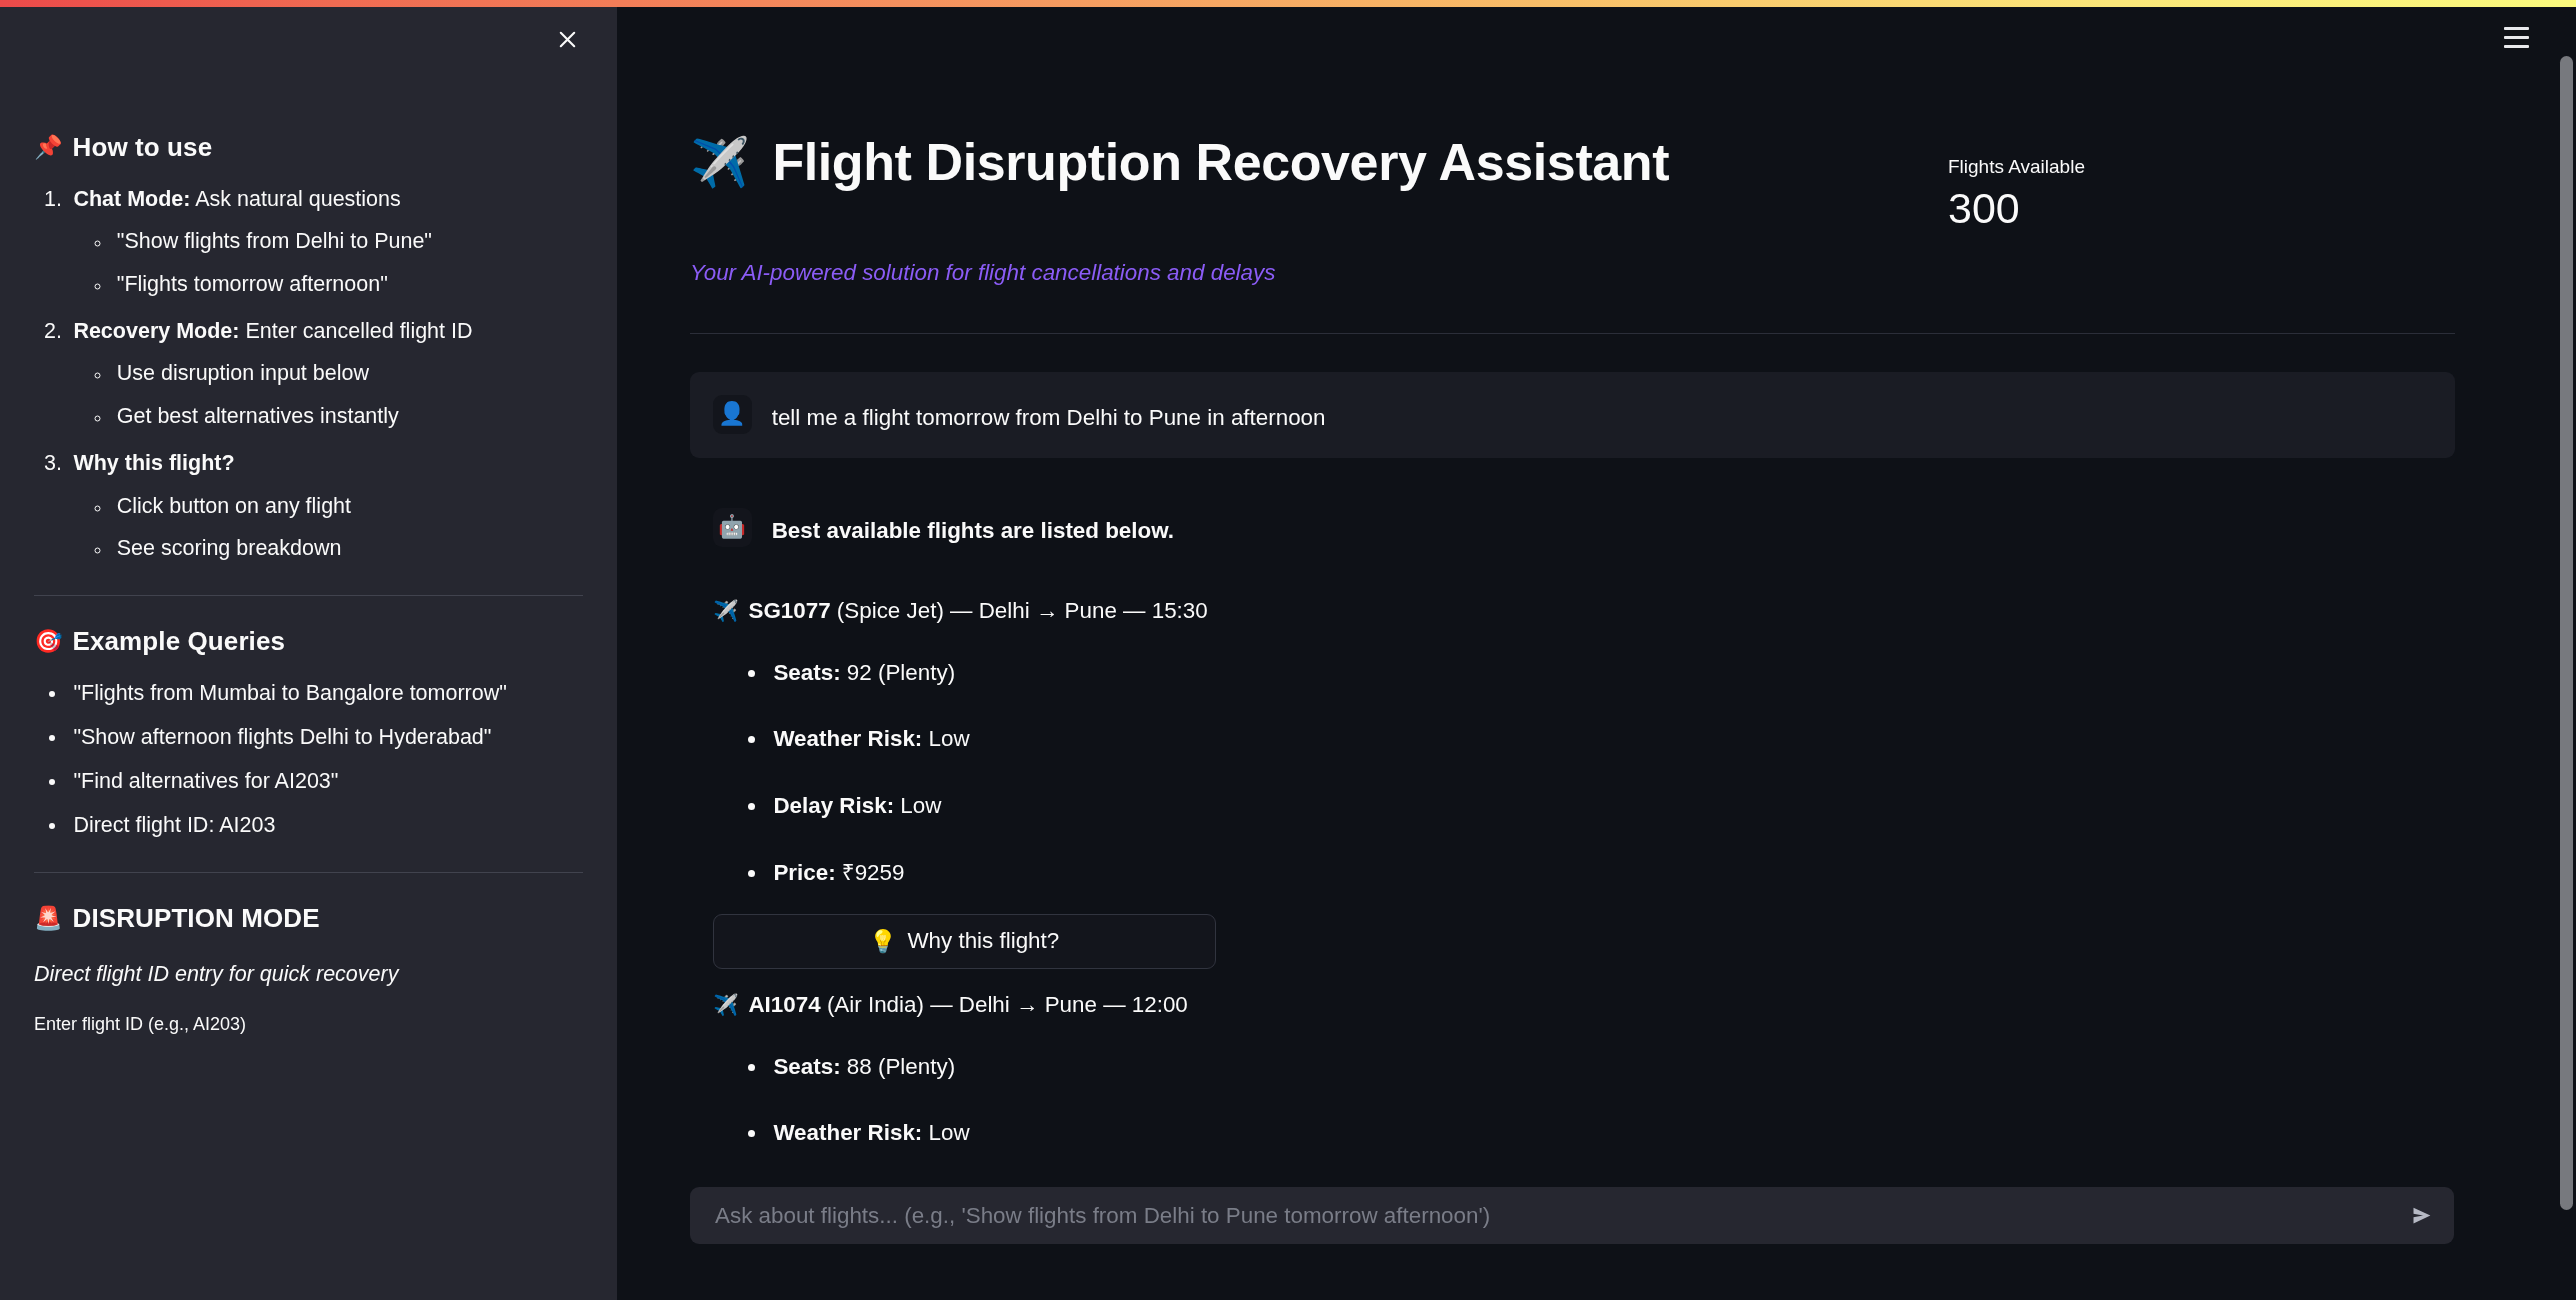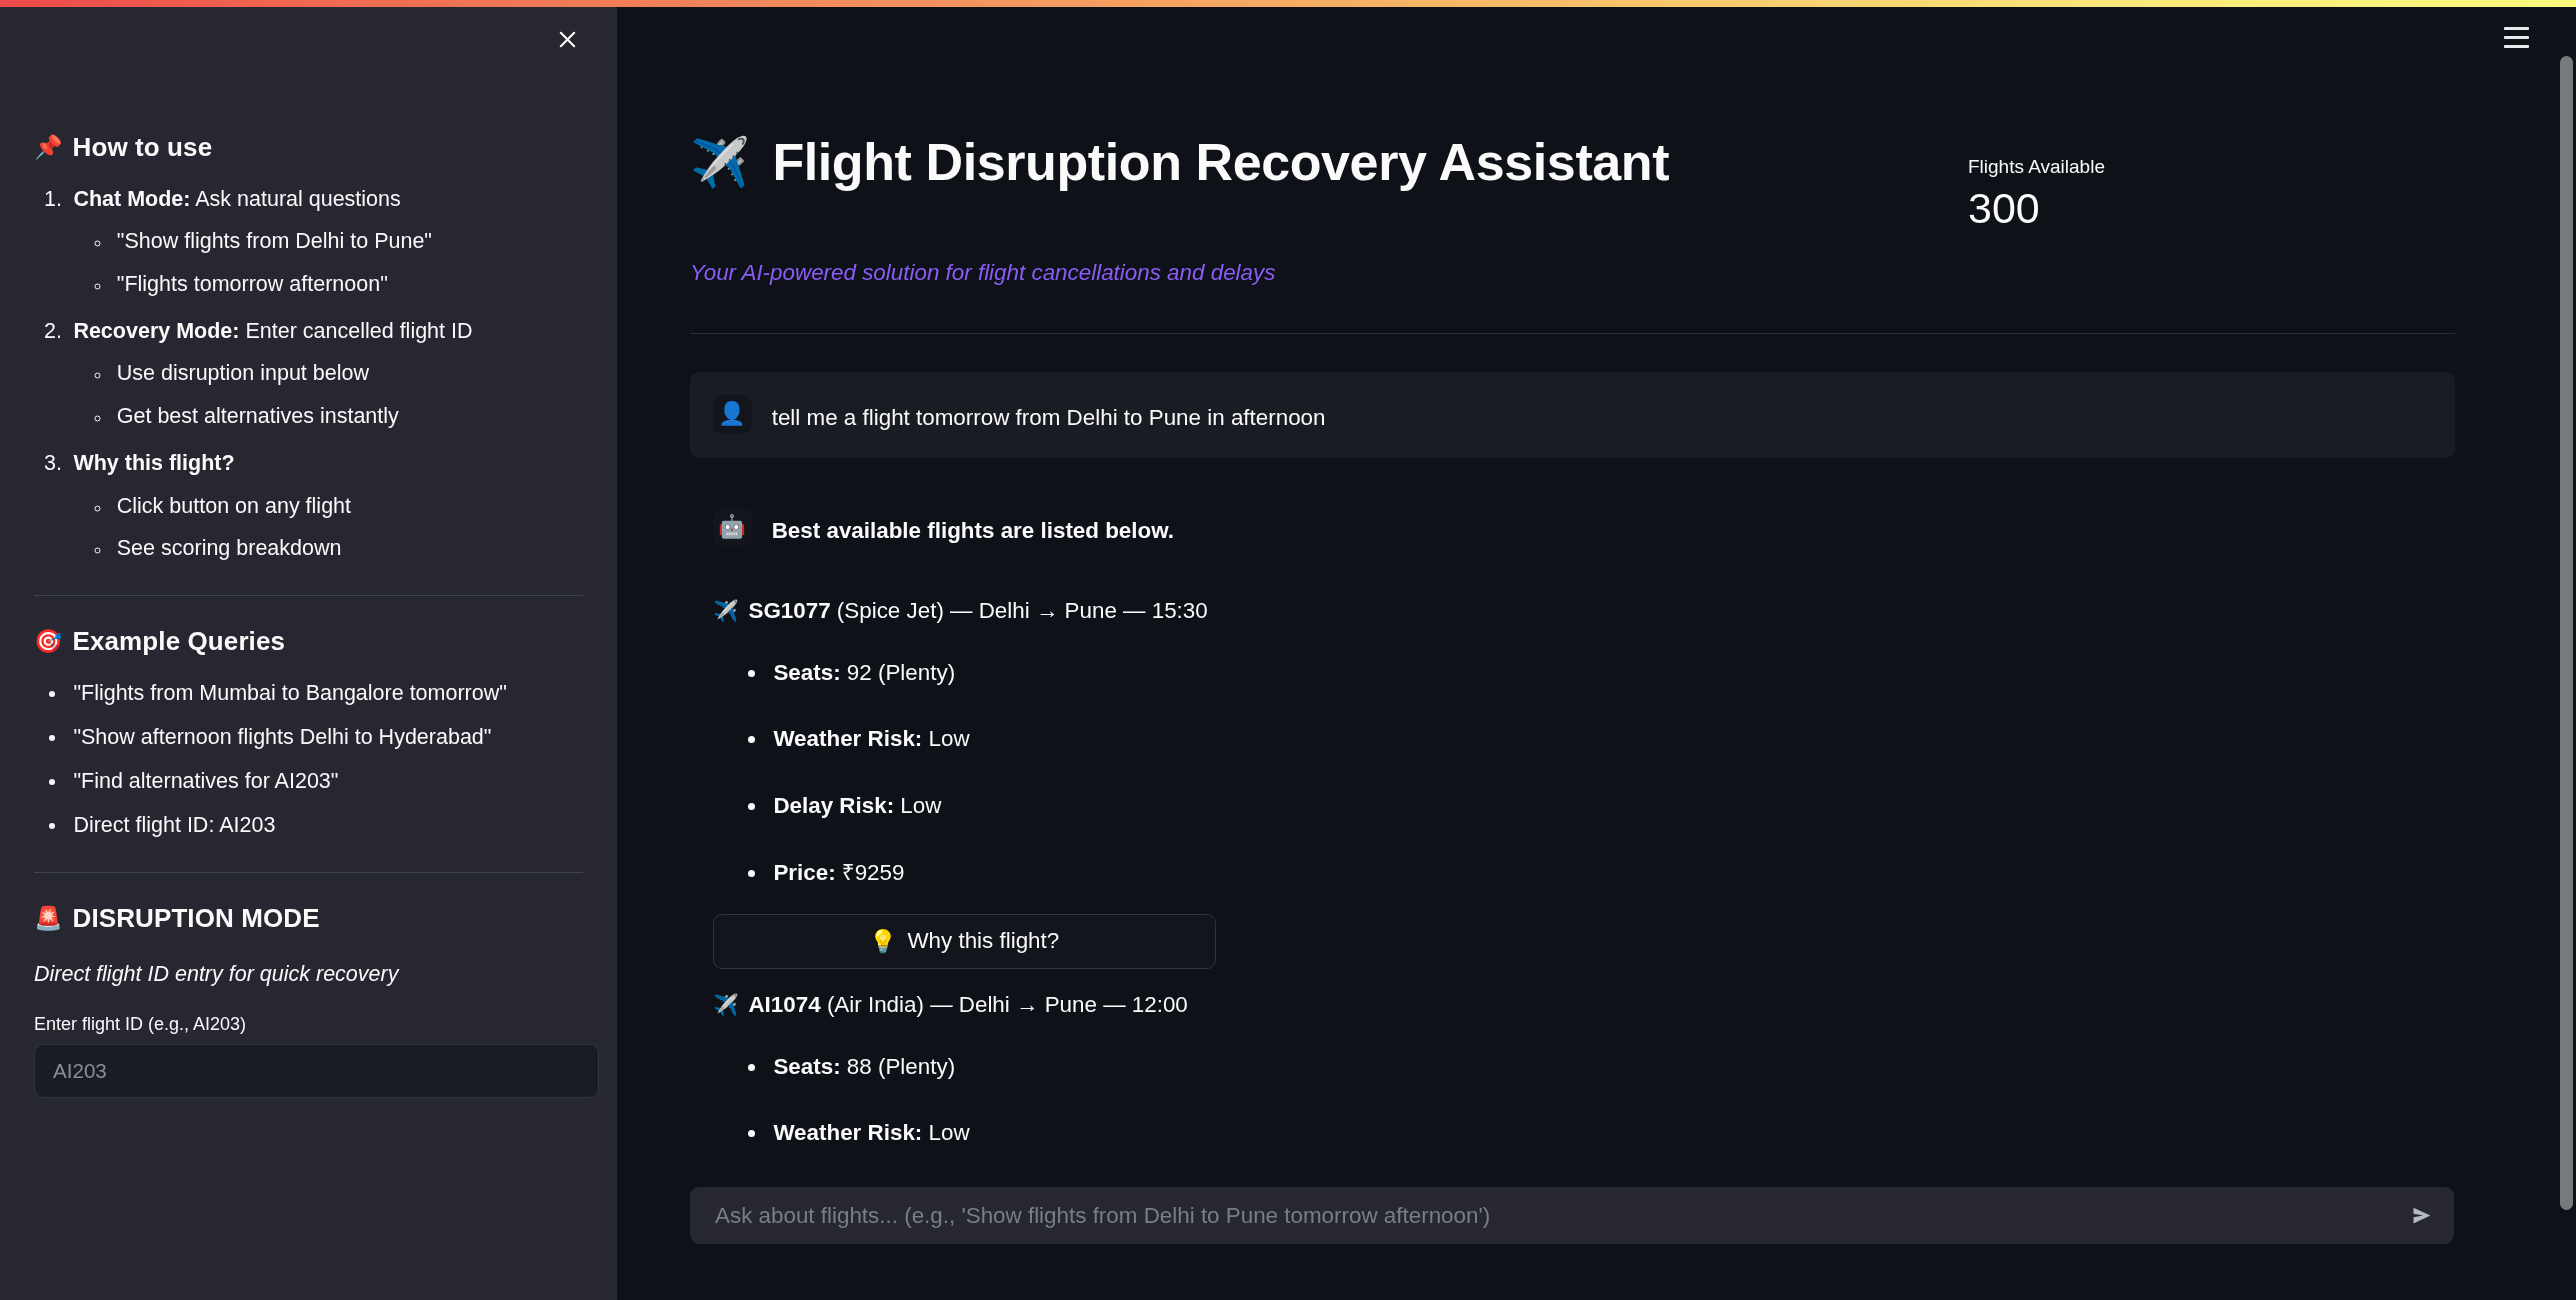--- a/index.html
+++ b/index.html
@@ -193,21 +193,21 @@
 
   #subtitle {
     font-style: italic;
     font-size: 22.4px;
     color: #8b5cf6;
     margin-top: 29.5px;
     margin-left: 0;
   }
 
   #metric {
-    margin-left: 52px;
+    margin-left: 32px;
     padding-top: 22.4px;
   }
   #metric-label {
     font-size: 19px;
     color: #FAFAFA;
     margin-bottom: 9px;
   }
   #metric-value {
     font-size: 43px;
     color: #FAFAFA;
@@ -422,21 +422,20 @@
       
       <div class="sb-h2">
         <span class="sb-emoji">🚨</span>
         <span>DISRUPTION MODE</span>
       </div>
 
       <div class="sb-italic">Direct flight ID entry for quick recovery</div>
 
       <div class="sb-label">Enter flight ID (e.g., AI203)</div>
 
-      <input id="flight-id-input" type="text" placeholder="AI203" style="">
     </div>
   </aside>
 
   <section id="main">
 
     <div id="hamburger">
       <span></span>
       <span></span>
       <span></span>
     </div>

